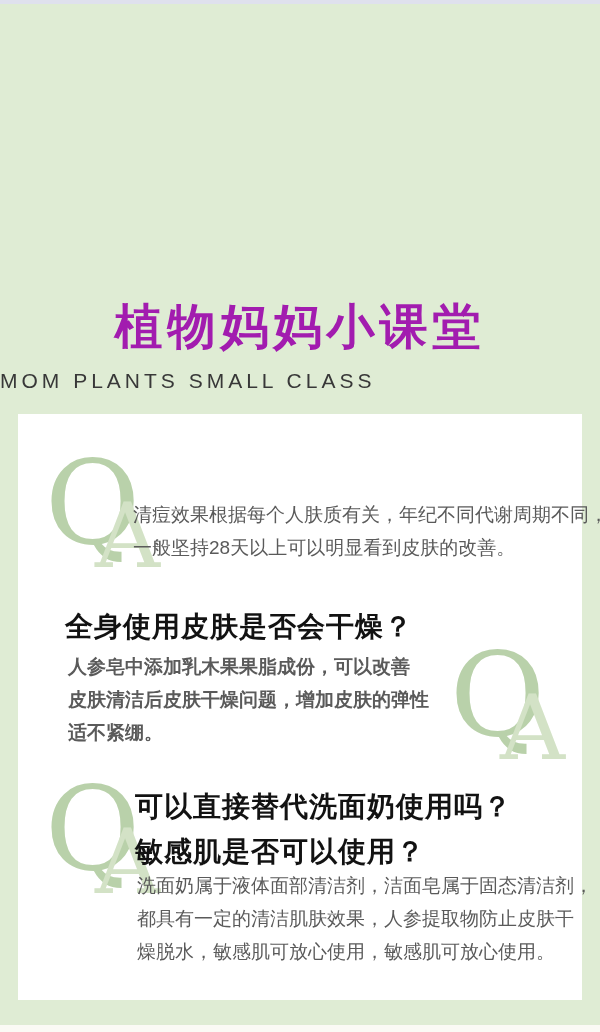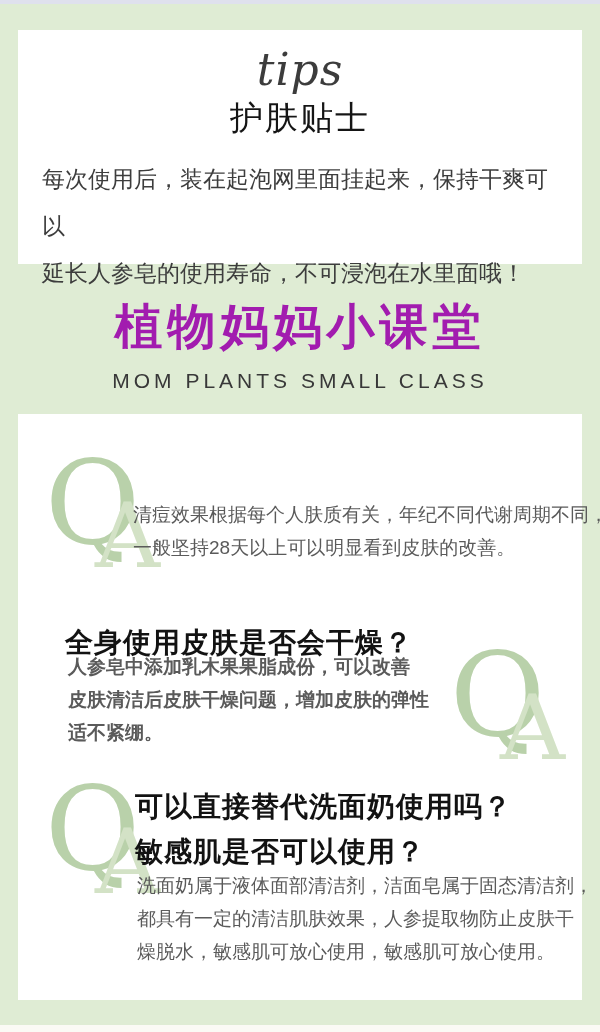--- a/index.html
+++ b/index.html
@@ -66,21 +66,20 @@
     position: absolute; left: 0; top: 296px; width: 600px;
     text-align: center;
     font-size: 48px;
     line-height: 62px;
     font-weight: 700;
     color: #a21caf;
     letter-spacing: 5px;
   }
   .section-subtitle {
     position: absolute; left: 0; top: 368px; width: 600px;
-    text-align: center;
     font-size: 21px;
     line-height: 26px;
     font-weight: 400;
     color: #383838;
     letter-spacing: 4px;
   }
 
   
   .qa-glyph {
     position: absolute;
@@ -124,44 +123,36 @@
     white-space: nowrap;
   }
 </style>
 </head>
 <body>
 
 <div class="page">
 
   <div class="top-strip"></div>
 
-  <div class="card tips-card">
-    <div class="tips-script">tips</div>
-    <div class="tips-title">护肤贴士</div>
-    <div class="tips-body">
-      <div>每次使用后，装在起泡网里面挂起来，保持干爽可以</div>
-      <div>延长人参皂的使用寿命，不可浸泡在水里面哦！</div>
-    </div>
-  </div>
 
   <div class="section-title">植物妈妈小课堂</div>
   <div class="section-subtitle">MOM PLANTS SMALL CLASS</div>
 
   <div class="card qa-card">
 
     <div class="qa-glyph" style="left:27px; top:40px;">
       <span class="q">Q</span>
       <span class="a">A</span>
     </div>
     <div class="qa-answer" style="left:115px; top:84px;">
       <div>清痘效果根据每个人肤质有关，年纪不同代谢周期不同，</div>
       <div>一般坚持28天以上可以明显看到皮肤的改善。</div>
     </div>
 
-    <div class="qa-question" style="left:47px; top:212px;">全身使用皮肤是否会干燥？</div>
+    <div class="qa-question" style="left:47px; top:196px;">全身使用皮肤是否会干燥？</div>
     <div class="qa-answer" style="left:50px; top:236px;font-weight:bold;">
       <div>人参皂中添加乳木果果脂成份，可以改善</div>
       <div>皮肤清洁后皮肤干燥问题，增加皮肤的弹性</div>
       <div>适不紧绷。</div>
     </div>
     <div class="qa-glyph" style="left:432px; top:232px;">
       <span class="q">Q</span>
       <span class="a">A</span>
     </div>
 

